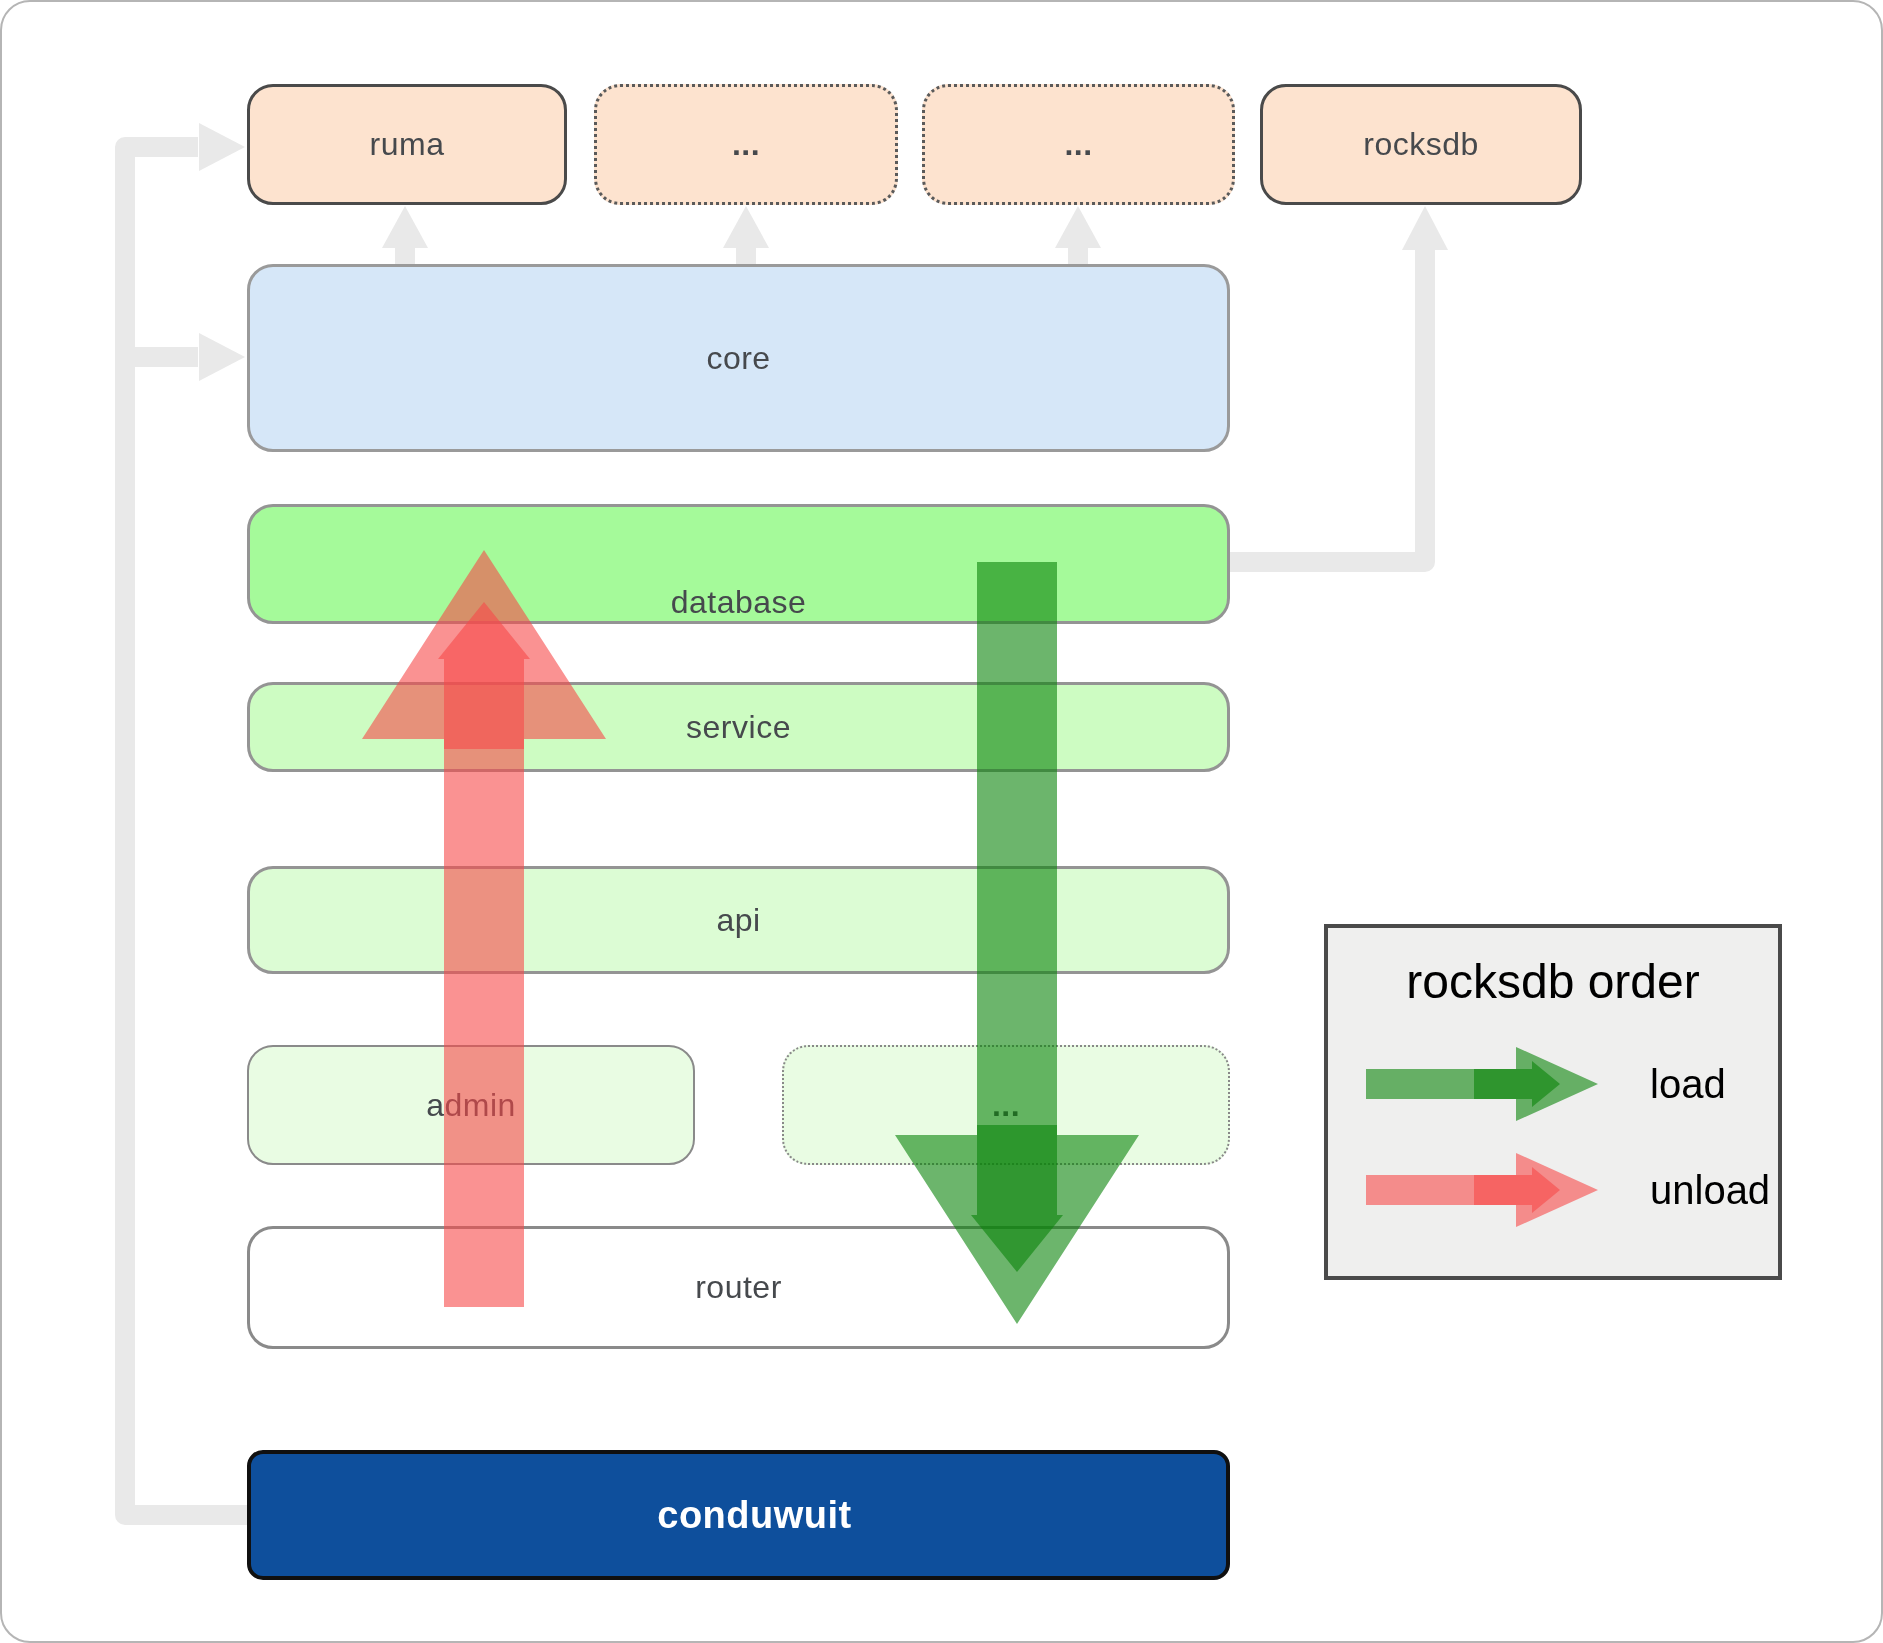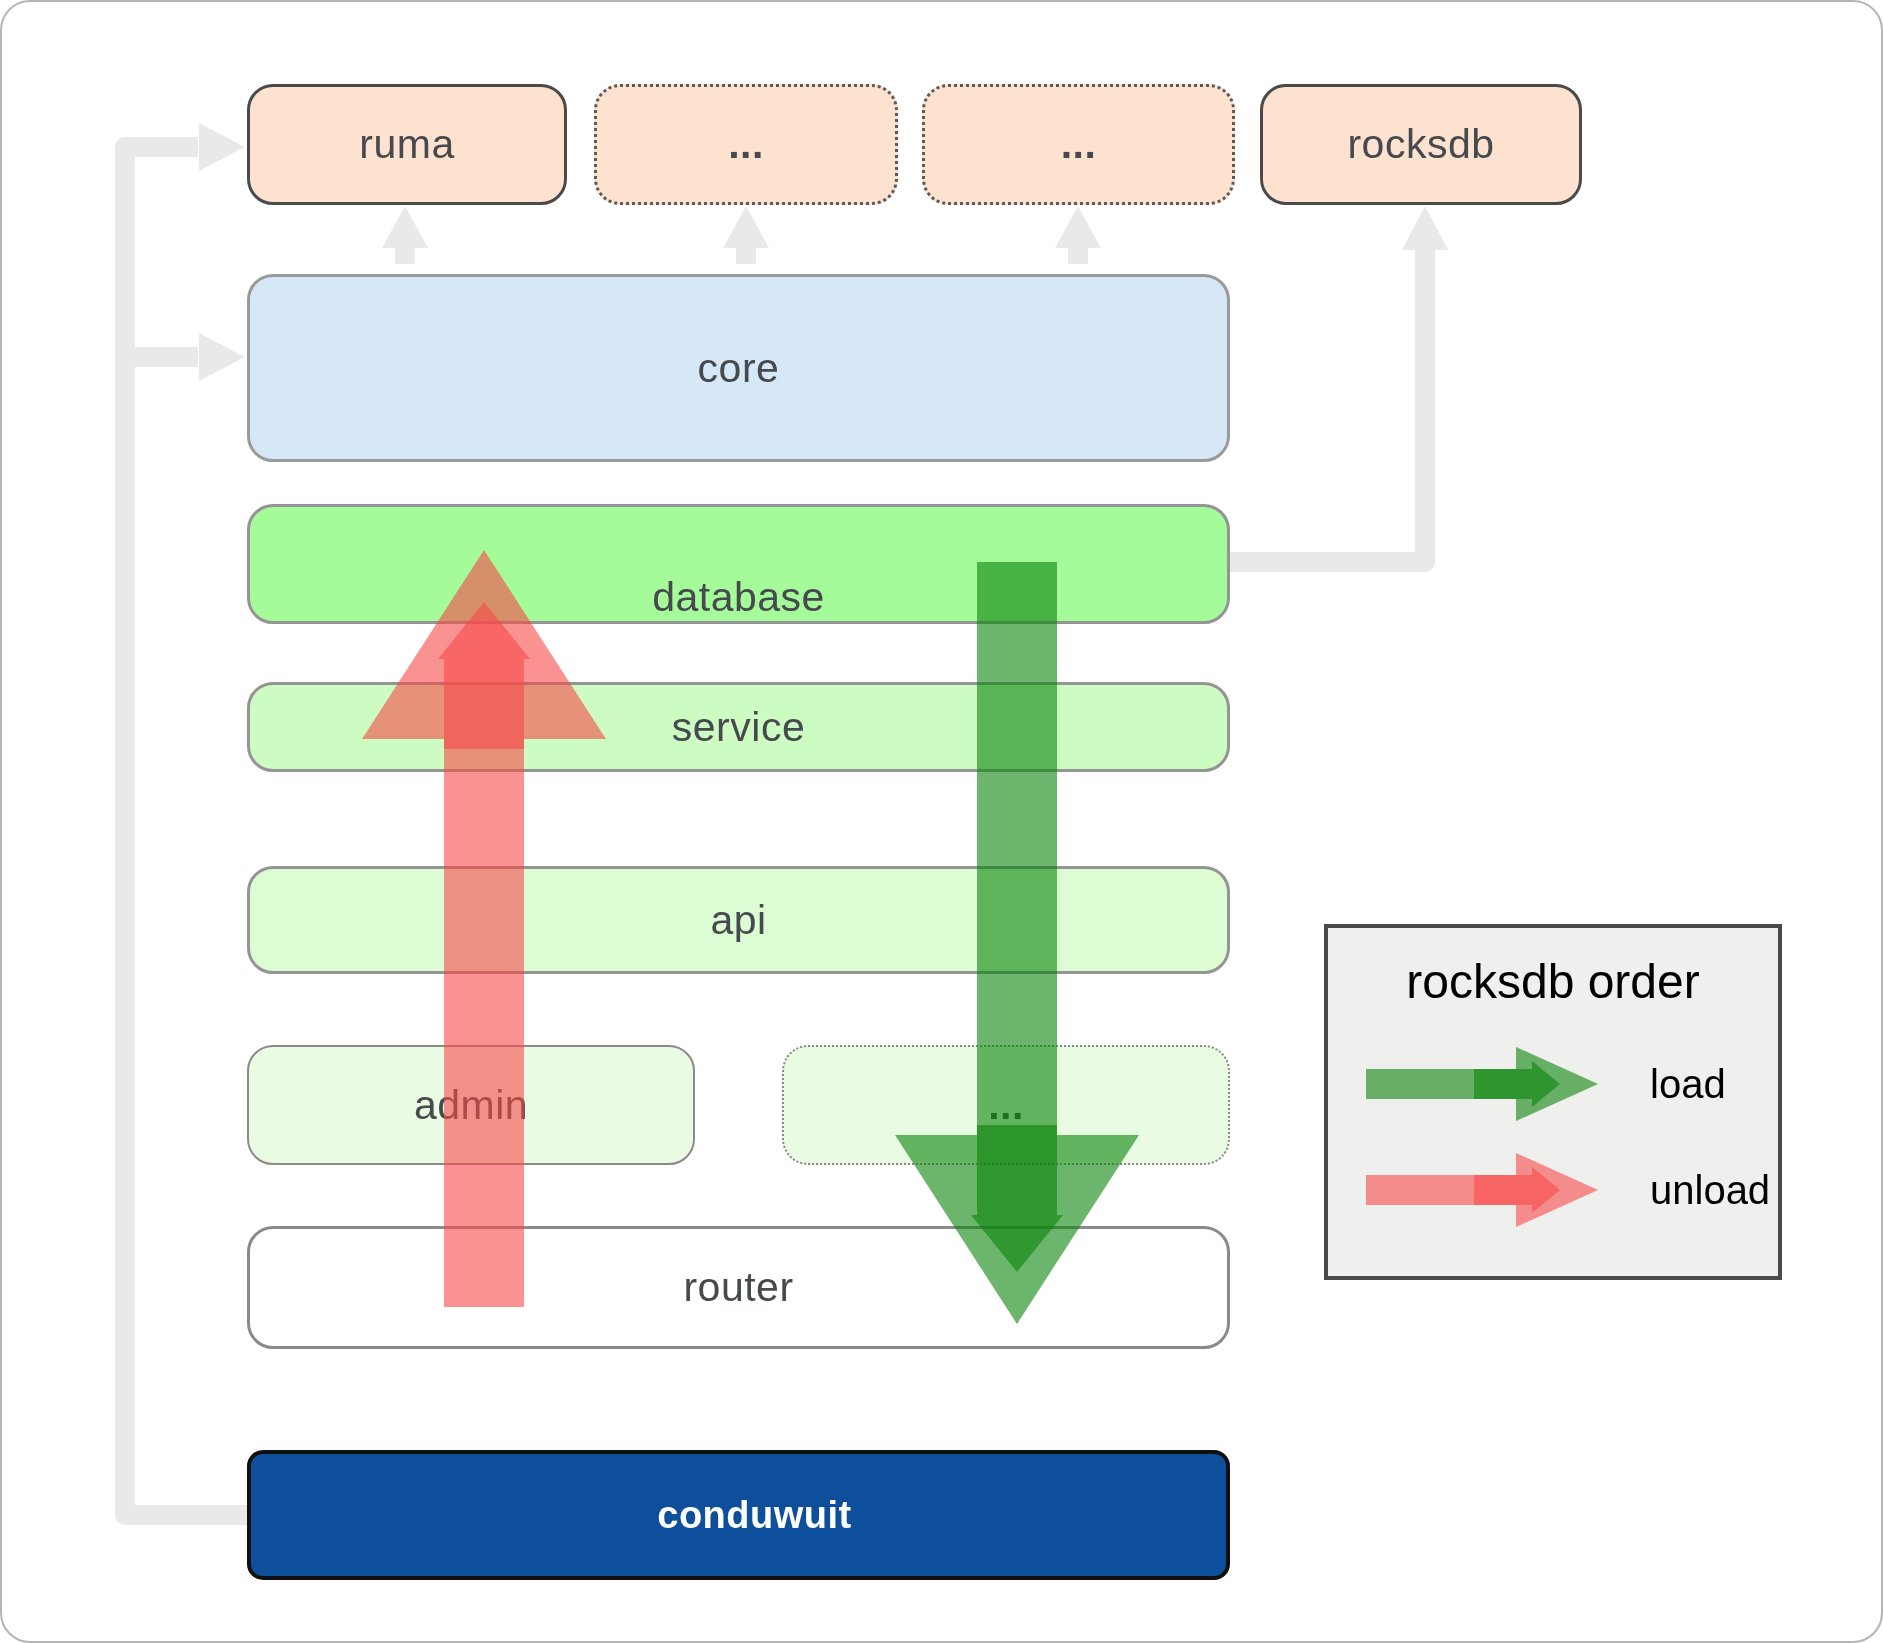--- a/index.html
+++ b/index.html
@@ -10,26 +10,26 @@
   }
   html,body{margin:0;padding:0;background:#fff;}
   .canvas{
     position:relative; width:1883px; height:1643px; background:#fff;
     border:2px solid var(--page-border); border-radius:30px; box-sizing:border-box;
     font-family:"Liberation Sans","DejaVu Sans",sans-serif; overflow:hidden;
   }
   .layer{position:absolute; left:0; top:0; width:1883px; height:1643px; pointer-events:none;}
   .box{
     position:absolute; box-sizing:border-box; display:flex; align-items:center; justify-content:center;
-    font-size:41px; color:var(--label); letter-spacing:0.5px;
+    font-size:32px; color:var(--label); letter-spacing:0.5px;
   }
   .r26{border-radius:26px;}
   .top-box{background:var(--peach); border:3px solid #4a4a4a;}
   .top-box.dotted{border:3px dotted #5a5a5a;}
-  .b-core{background:var(--blue); border:3px solid #9a9a9a;margin-top:10px;}
+  .b-core{background:var(--blue); border:3px solid #9a9a9a;}
   .b-database{background:var(--green1); border:3px solid #949494;}
   .b-service{background:var(--green2); border:3px solid #949494;}
   .b-api{background:var(--green3); border:3px solid #949494;}
   .b-admin{background:var(--green4); border:2px solid #8a8a8a;}
   .b-dots{background:var(--green4); border:2px dotted #888;}
   .b-router{background:#ffffff; border:3px solid #8a8a8a;}
   .b-conduwuit{background:var(--navy); border:4px solid #101010; color:#ffffff; font-weight:600; font-size:38px;}
   .dots-label{font-weight:700;}
   .legend{
     position:absolute; left:1322px; top:922px; width:458px; height:356px; box-sizing:border-box;

